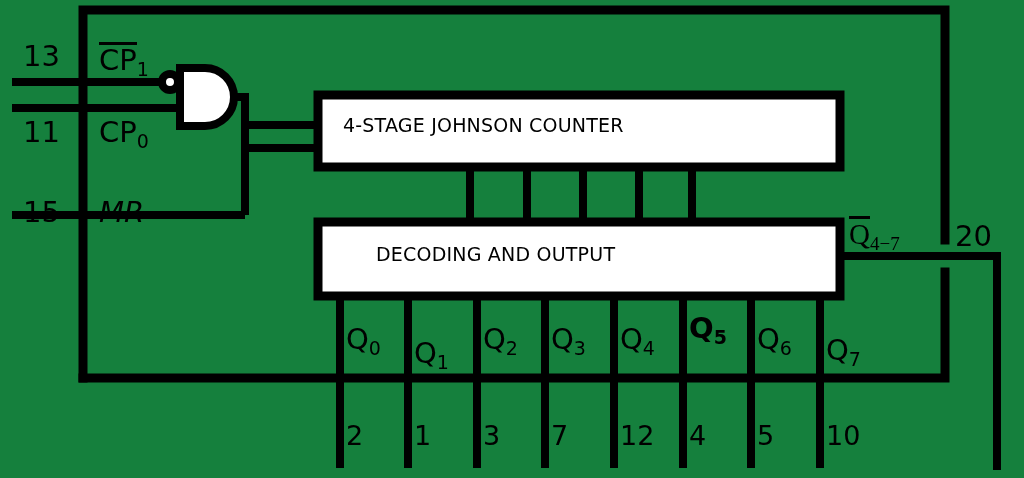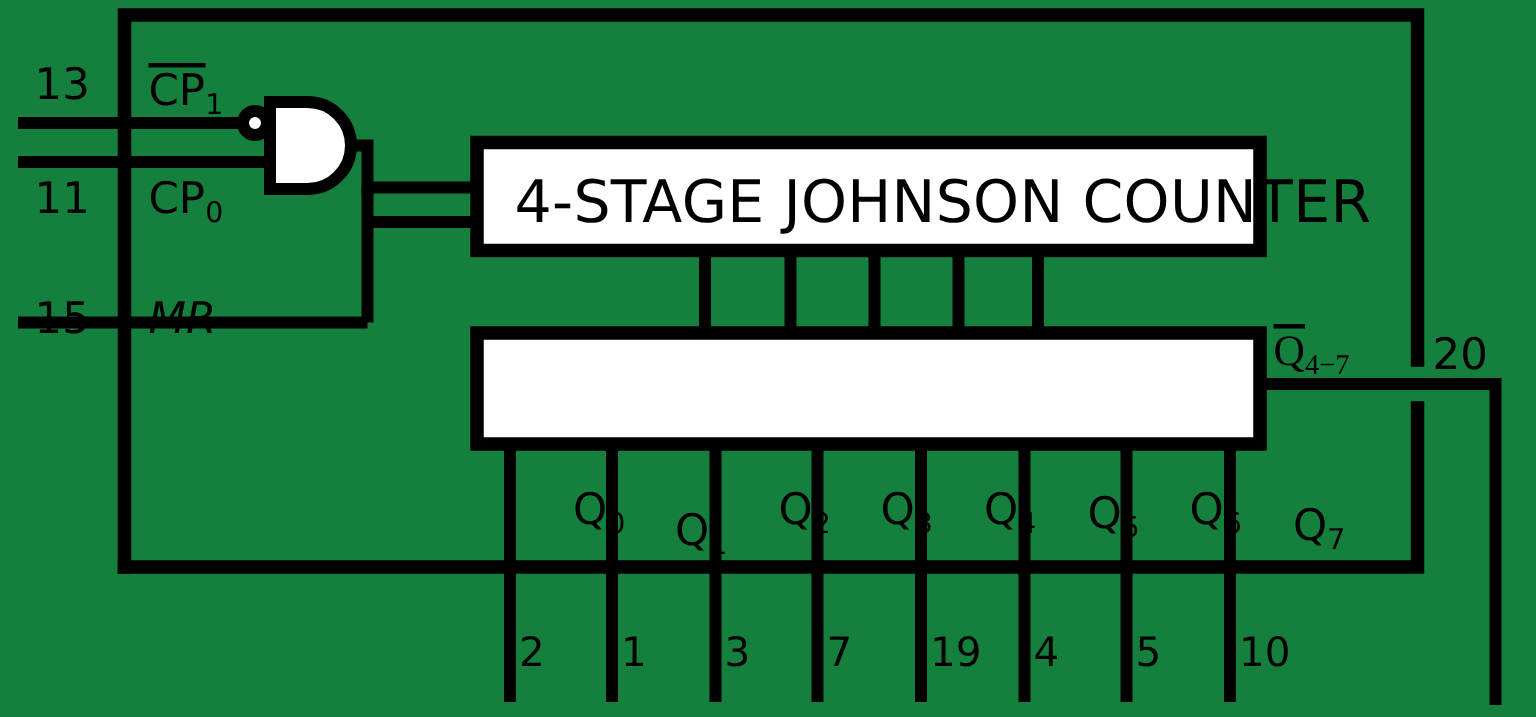--- a/index.html
+++ b/index.html
@@ -2,22 +2,22 @@
 <html><head>
 <meta charset="utf-8">
 <style>
   html,body{margin:0;padding:0;background:#ffffff;}
   body{font-family:"DejaVu Sans","Liberation Sans",sans-serif;}
   #stage{position:relative;width:1024px;height:478px;background:#15803d;overflow:hidden;}
   #stage svg{position:absolute;left:0;top:0;width:1024px;height:478px;}
   .lbl{position:absolute;color:#000;white-space:nowrap;line-height:1;}
   .pin{font-size:29px;}
   .sig{font-size:29px;}
-  .blk{font-size:39px;letter-spacing:.2px;}
-  .qout{font-size:29px;margin-left:36px;}
+  .blk{font-size:19px;letter-spacing:.2px;}
+  .qout{font-size:29px;}
   .qnum{font-size:27px;}
   .sub{font-size:19px;vertical-align:baseline;position:relative;top:6px;}
   .ovb{border-top:3px solid #000;padding-top:0px;display:inline-block;line-height:1.05;}
 </style>
 </head>
 <body>
 
 <div id="stage">
 
   <svg viewBox="0 0 1024 478" xmlns="http://www.w3.org/2000/svg">
@@ -79,37 +79,38 @@
 
   <div class="lbl sig" style="left:99px;top:42px;">
     <span class="ovb">CP</span><span class="sub">1</span>
   </div>
   <div class="lbl sig" style="left:99px;top:118px;">
     <span>CP</span><span class="sub">0</span>
   </div>
   <div class="lbl sig" style="left:99px;top:198px;font-style:italic;">MR</div>
 
   <div class="lbl blk" style="left:343px;top:116px;">4-STAGE JOHNSON COUNTER</div>
+  <div class="lbl blk" style="left:376px;top:245px;">DECODING AND OUTPUT</div>
 
   <div class="lbl sig" style="left:849px;top:216px;font-family:Liberation Serif, serif;">
     <span class="ovb">Q</span><span class="sub">4−7</span>
   </div>
   <div class="lbl pin" style="left:955px;top:222px;">20</div>
 
   <div class="lbl qout" style="left:346px;top:325px;"><span>Q</span><span class="sub">0</span></div>
   <div class="lbl qout" style="left:414px;top:339px;text-align:right;"><span>Q</span><span class="sub">1</span></div>
   <div class="lbl qout" style="left:483px;top:325px;"><span>Q</span><span class="sub">2</span></div>
   <div class="lbl qout" style="left:551px;top:325px;"><span>Q</span><span class="sub">3</span></div>
   <div class="lbl qout" style="left:620px;top:325px;"><span>Q</span><span class="sub">4</span></div>
-  <div class="lbl qout" style="left:689px;top:328px;"><span>Q</span><span class="sub">5</span></div>
+  <div class="lbl qout" style="left:689px;top:314px;font-weight:bold;"><span>Q</span><span class="sub">5</span></div>
   <div class="lbl qout" style="left:757px;top:325px;"><span>Q</span><span class="sub">6</span></div>
   <div class="lbl qout" style="left:826px;top:336px;"><span>Q</span><span class="sub">7</span></div>
 
   <div class="lbl qnum" style="left:346px;top:422px;">2</div>
   <div class="lbl qnum" style="left:414px;top:422px;">1</div>
   <div class="lbl qnum" style="left:483px;top:422px;">3</div>
   <div class="lbl qnum" style="left:551px;top:422px;">7</div>
-  <div class="lbl qnum" style="left:620px;top:422px;">19</div>
+  <div class="lbl qnum" style="left:620px;top:422px;">12</div>
   <div class="lbl qnum" style="left:689px;top:422px;">4</div>
   <div class="lbl qnum" style="left:757px;top:422px;">5</div>
   <div class="lbl qnum" style="left:826px;top:422px;text-align:center;">10</div>
 
 </div>
 
 </body></html>

